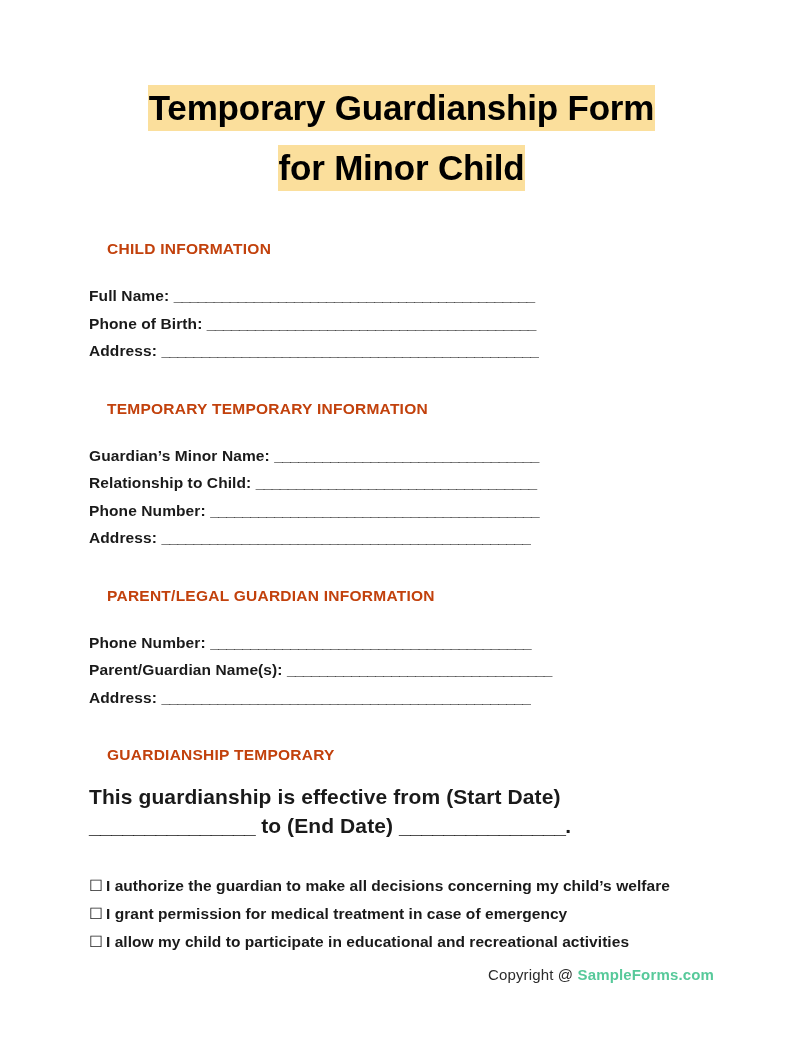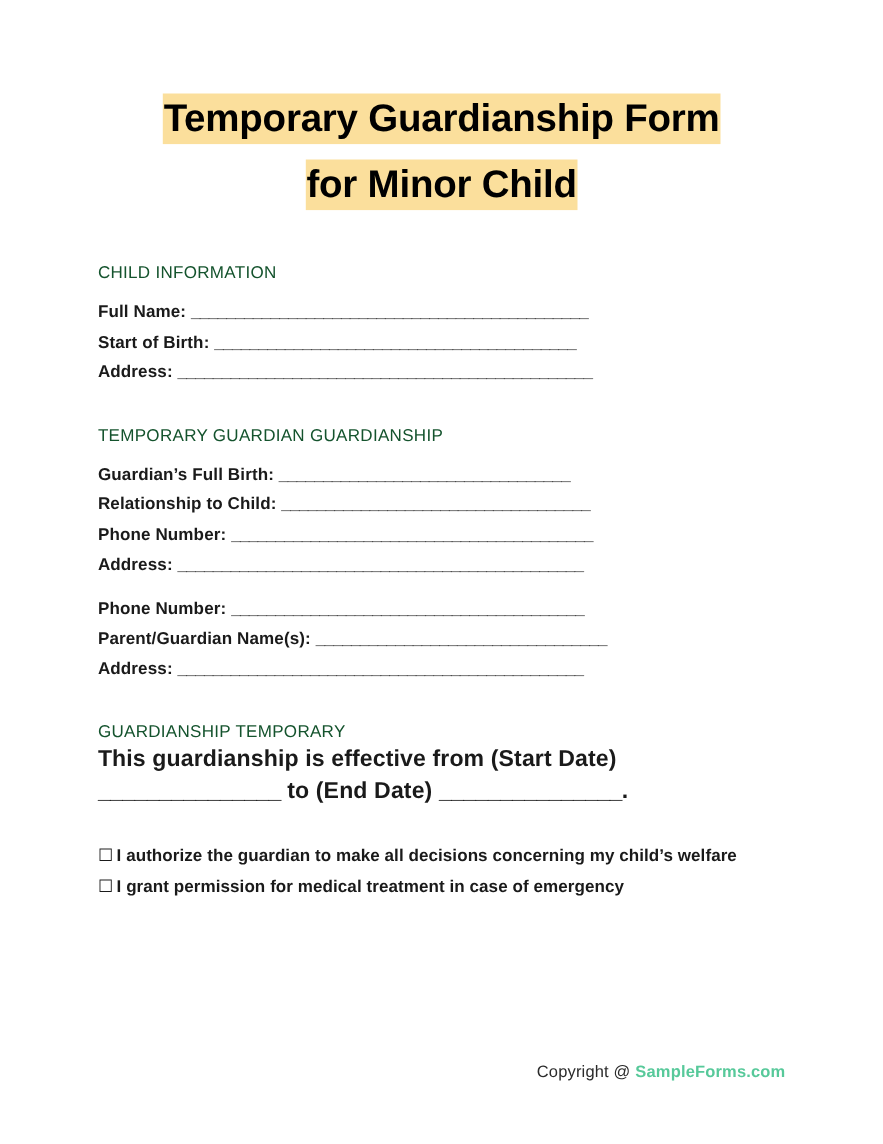--- a/index.html
+++ b/index.html
@@ -39,33 +39,33 @@
     background-color: #fbdf9c;
     padding: 3px 1px 4px 1px;
     box-decoration-break: clone;
     text-align: right;
     -webkit-box-decoration-break: clone;
   }
 
   
   .section-heading {
     font-size: 15.5px;
-    font-weight: normal;
+    font-weight: bold;
     letter-spacing: 0.25px;
-    color: #14532d;
-    margin: 0;
+    color: #c2410c;
+    margin: 18px;
   }
   .sec-child   { margin-top: 42px; }
   .sec-guardian{ margin-top: 35px; }
   .sec-parent  { margin-top: 35px; }
   .sec-duration{ margin-top: 35px; }
 
   
   .field-group {
-    margin-top: 12px;
+    margin-top: 24px;
   }
   .field-row {
     font-size: 15.5px;
     font-weight: bold;
     color: #1a1a1a;
     line-height: 27.5px;
     white-space: nowrap;
     letter-spacing: 0.1px;
   }
   .field-row .label { }
@@ -129,49 +129,50 @@
     <span class="hl">for Minor Child</span>
   </h1>
 
   <div class="section-heading sec-child">CHILD INFORMATION</div>
   <div class="field-group">
     <div class="field-row">
       <span class="label">Full Name:</span>
       <span class="blank">_____________________________________________</span>
     </div>
     <div class="field-row">
-      <span class="label">Start of Birth:</span>
+      <span class="label">Phone of Birth:</span>
       <span class="blank">_________________________________________</span>
     </div>
     <div class="field-row">
       <span class="label">Address:</span>
       <span class="blank">_______________________________________________</span>
     </div>
   </div>
 
-  <div class="section-heading sec-guardian">TEMPORARY GUARDIAN GUARDIANSHIP</div>
+  <div class="section-heading sec-guardian">TEMPORARY TEMPORARY INFORMATION</div>
   <div class="field-group">
     <div class="field-row">
-      <span class="label">Guardian’s Full Birth:</span>
+      <span class="label">Guardian’s Minor Name:</span>
       <span class="blank">_________________________________</span>
     </div>
     <div class="field-row">
       <span class="label">Relationship to Child:</span>
       <span class="blank">___________________________________</span>
     </div>
     <div class="field-row">
       <span class="label">Phone Number:</span>
       <span class="blank">_________________________________________</span>
     </div>
     <div class="field-row">
       <span class="label">Address:</span>
       <span class="blank">______________________________________________</span>
     </div>
   </div>
 
+  <div class="section-heading sec-parent">PARENT/LEGAL GUARDIAN INFORMATION</div>
   <div class="field-group">
     <div class="field-row">
       <span class="label">Phone Number:</span>
       <span class="blank">________________________________________</span>
     </div>
     <div class="field-row">
       <span class="label">Parent/Guardian Name(s):</span>
       <span class="blank">_________________________________</span>
     </div>
     <div class="field-row">
@@ -188,20 +189,23 @@
     <span class="blank">_______________</span><span>.</span>
   </div>
 
   <div class="check-list">
     <div class="check-row">
       <span class="box">☐</span><span>I authorize the guardian to make all decisions concerning my child’s welfare</span>
     </div>
     <div class="check-row">
       <span class="box">☐</span><span>I grant permission for medical treatment in case of emergency</span>
     </div>
+    <div class="check-row">
+      <span class="box">☐</span><span>I allow my child to participate in educational and recreational activities</span>
+    </div>
   </div>
 
   <div class="footer">
     <span>Copyright @</span>
     <span class="site-link">SampleForms.com</span>
   </div>
 
 </div>
 
 </body></html>

